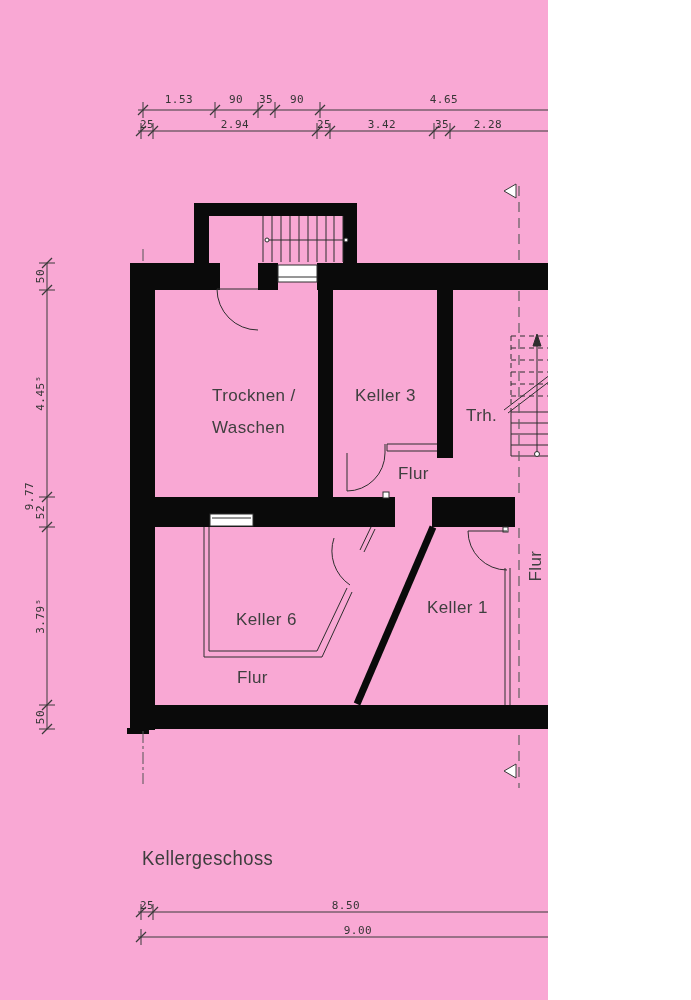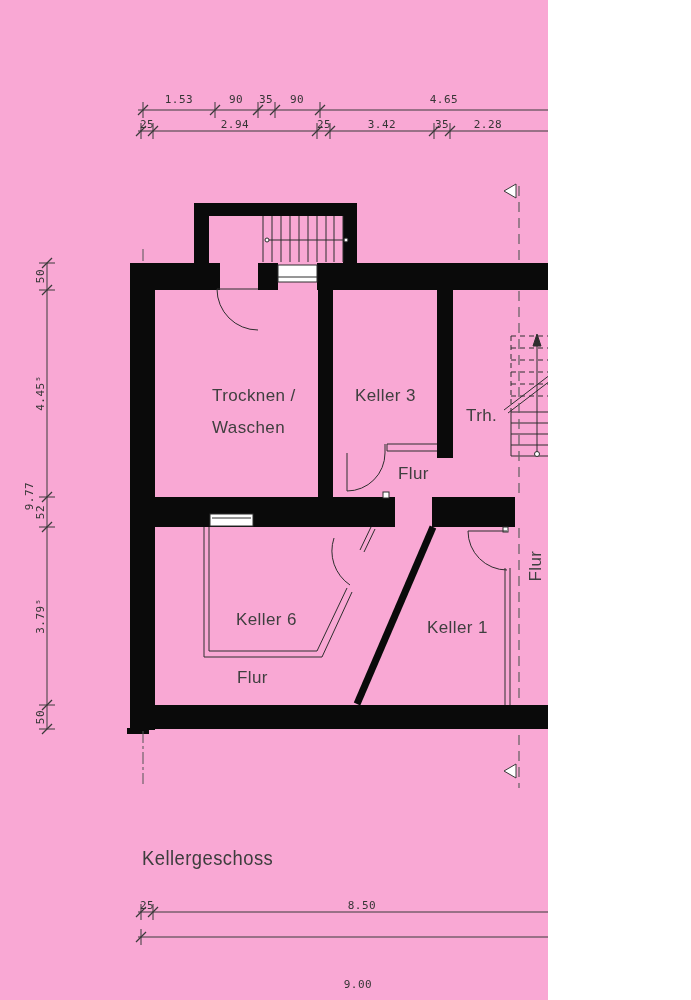--- a/index.html
+++ b/index.html
@@ -254,28 +254,28 @@
   <div class="dim vrot" style="left:40px;top:512px">52</div>
   <div class="dim vrot" style="left:40px;top:616px">3.79⁵</div>
   <div class="dim vrot" style="left:40px;top:717px">50</div>
   <div class="dim vrot" style="left:29px;top:496px">9.77</div>
 
   <div class="dim vrot" style="left:648px;top:313px">1.00</div>
   <div class="dim vrot" style="left:648px;top:396px">7.54</div>
   <div class="dim vrot" style="left:648px;top:478px">91⁵</div>
 
   <div class="dim" style="left:147px;top:905px">25</div>
-  <div class="dim" style="left:362px;top:905px">8.50</div>
+  <div class="dim" style="left:346px;top:905px">8.50</div>
   <div class="dim" style="left:570px;top:905px">25</div>
-  <div class="dim" style="left:358px;top:984px">9.00</div>
+  <div class="dim" style="left:358px;top:930px">9.00</div>
 
   <div class="lbl" style="left:212px;top:386px">Trocknen /</div>
   <div class="lbl" style="left:212px;top:418px">Waschen</div>
   <div class="lbl" style="left:355px;top:386px">Keller 3</div>
   <div class="lbl" style="left:466px;top:406px">Trh.</div>
   <div class="lbl" style="left:398px;top:464px">Flur</div>
   <div class="lbl" style="left:236px;top:610px">Keller 6</div>
-  <div class="lbl" style="left:427px;top:618px">Keller 1</div>
+  <div class="lbl" style="left:427px;top:598px">Keller 1</div>
   <div class="lbl" style="left:237px;top:668px">Flur</div>
   <div class="lbl vrot" style="left:536px;top:566px">Flur</div>
 
   <div class="title" style="left:142px;top:847px">Kellergeschoss</div>
 </div>
 
 </body></html>

